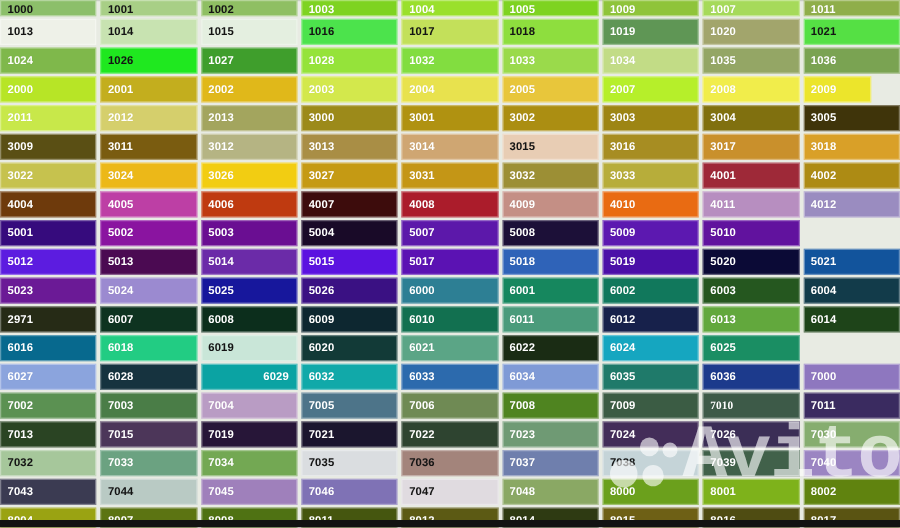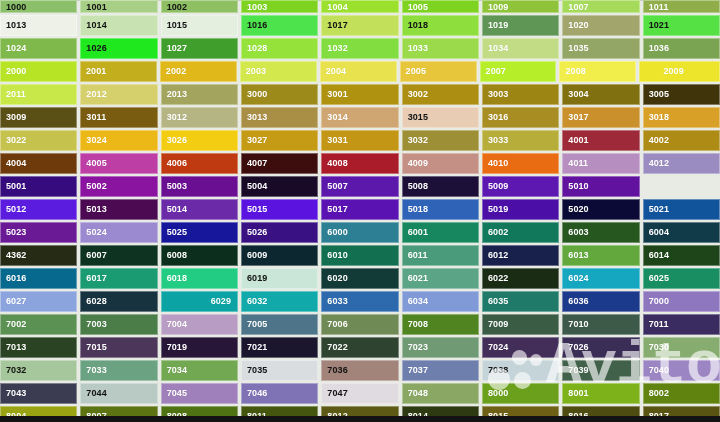--- a/index.html
+++ b/index.html
@@ -190,21 +190,21 @@
         </div>
         <div class="swatch" style="width: 77.3333px; height: 21px; background: rgb(232, 198, 59);">
           <span class="lbl lt">2005</span>
         </div>
         <div class="swatch" style="width: 77.3333px; height: 21px; background: rgb(182, 239, 42);">
           <span class="lbl lt">2007</span>
         </div>
         <div class="swatch" style="width: 77.3333px; height: 21px; background: rgb(241, 237, 75);">
           <span class="lbl lt">2008</span>
         </div>
-        <div class="swatch" style="width: 81px; height: 21px; background: rgb(236, 229, 43); padding-left: 18px;">
+        <div class="swatch" style="width: 54px; height: 21px; background: rgb(236, 229, 43);">
           <span class="lbl lt">2009</span>
         </div>
       </div>
       <div class="row" style="height: 23px;">
         <div class="swatch" style="width: 77.3333px; height: 21px; background: rgb(200, 232, 74);">
           <span class="lbl lt">2011</span>
         </div>
         <div class="swatch" style="width: 77.3333px; height: 21px; background: rgb(213, 207, 108);">
           <span class="lbl lt">2012</span>
         </div>
@@ -396,21 +396,21 @@
         </div>
         <div class="swatch" style="width: 77.3333px; height: 21px; background: rgb(37, 87, 31);">
           <span class="lbl lt">6003</span>
         </div>
         <div class="swatch" style="width: 77.3333px; height: 21px; background: rgb(18, 59, 74);">
           <span class="lbl lt">6004</span>
         </div>
       </div>
       <div class="row" style="height: 23px;">
         <div class="swatch" style="width: 77.3333px; height: 21px; background: rgb(38, 43, 22);">
-          <span class="lbl lt">4362</span>
+          <span class="lbl lt">2971</span>
         </div>
         <div class="swatch" style="width: 77.3333px; height: 21px; background: rgb(14, 51, 32);">
           <span class="lbl lt">6007</span>
         </div>
         <div class="swatch" style="width: 77.3333px; height: 21px; background: rgb(12, 46, 28);">
           <span class="lbl lt">6008</span>
         </div>
         <div class="swatch" style="width: 77.3333px; height: 21px; background: rgb(13, 39, 48); text-align: right;">
           <span class="lbl lt">6009</span>
         </div>
@@ -427,23 +427,20 @@
           <span class="lbl lt">6013</span>
         </div>
         <div class="swatch" style="width: 77.3333px; height: 21px; background: rgb(30, 68, 25);">
           <span class="lbl lt">6014</span>
         </div>
       </div>
       <div class="row" style="height: 23px;">
         <div class="swatch" style="width: 77.3333px; height: 21px; background: rgb(7, 105, 142);">
           <span class="lbl lt">6016</span>
         </div>
-        <div class="swatch" style="width: 77.3333px; height: 21px; background: rgb(27, 155, 114);">
-          <span class="lbl lt">6017</span>
-        </div>
         <div class="swatch" style="width: 77.3333px; height: 21px; background: rgb(34, 204, 131);">
           <span class="lbl lt">6018</span>
         </div>
         <div class="swatch" style="width: 77.3333px; height: 21px; background: rgb(201, 230, 216);">
           <span class="lbl dk">6019</span>
         </div>
         <div class="swatch" style="width: 77.3333px; height: 21px; background: rgb(18, 58, 55);">
           <span class="lbl lt">6020</span>
         </div>
         <div class="swatch" style="width: 77.3333px; height: 21px; background: rgb(91, 165, 134);">
@@ -503,21 +500,21 @@
         </div>
         <div class="swatch" style="width: 77.3333px; height: 21px; background: rgb(111, 138, 84);">
           <span class="lbl lt">7006</span>
         </div>
         <div class="swatch" style="width: 77.3333px; height: 21px; background: rgb(79, 132, 32);">
           <span class="lbl lt">7008</span>
         </div>
         <div class="swatch" style="width: 77.3333px; height: 21px; background: rgb(59, 92, 68);">
           <span class="lbl lt">7009</span>
         </div>
-        <div class="swatch" style="width: 77.3333px; height: 21px; background: rgb(61, 90, 72);">
+        <div class="swatch" style="width: 77.3333px; height: 21px; background: rgb(61, 90, 72); font-family: Liberation Serif, serif;">
           <span class="lbl lt">7010</span>
         </div>
         <div class="swatch" style="width: 77.3333px; height: 21px; background: rgb(58, 43, 96);">
           <span class="lbl lt">7011</span>
         </div>
       </div>
       <div class="row" style="height: 23px;">
         <div class="swatch" style="width: 77.3333px; height: 21px; background: rgb(42, 68, 35);">
           <span class="lbl lt">7013</span>
         </div>

